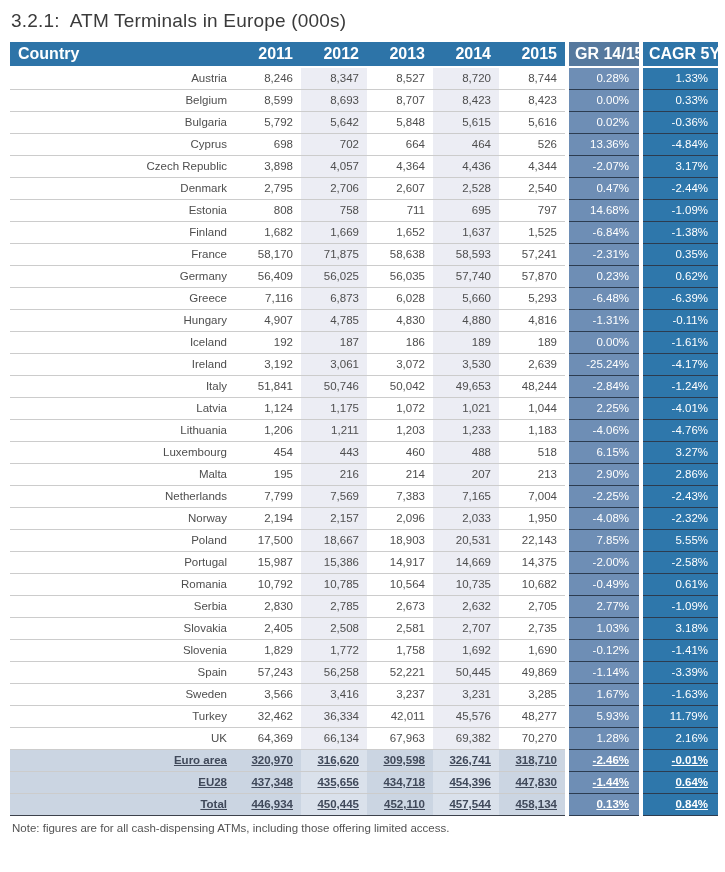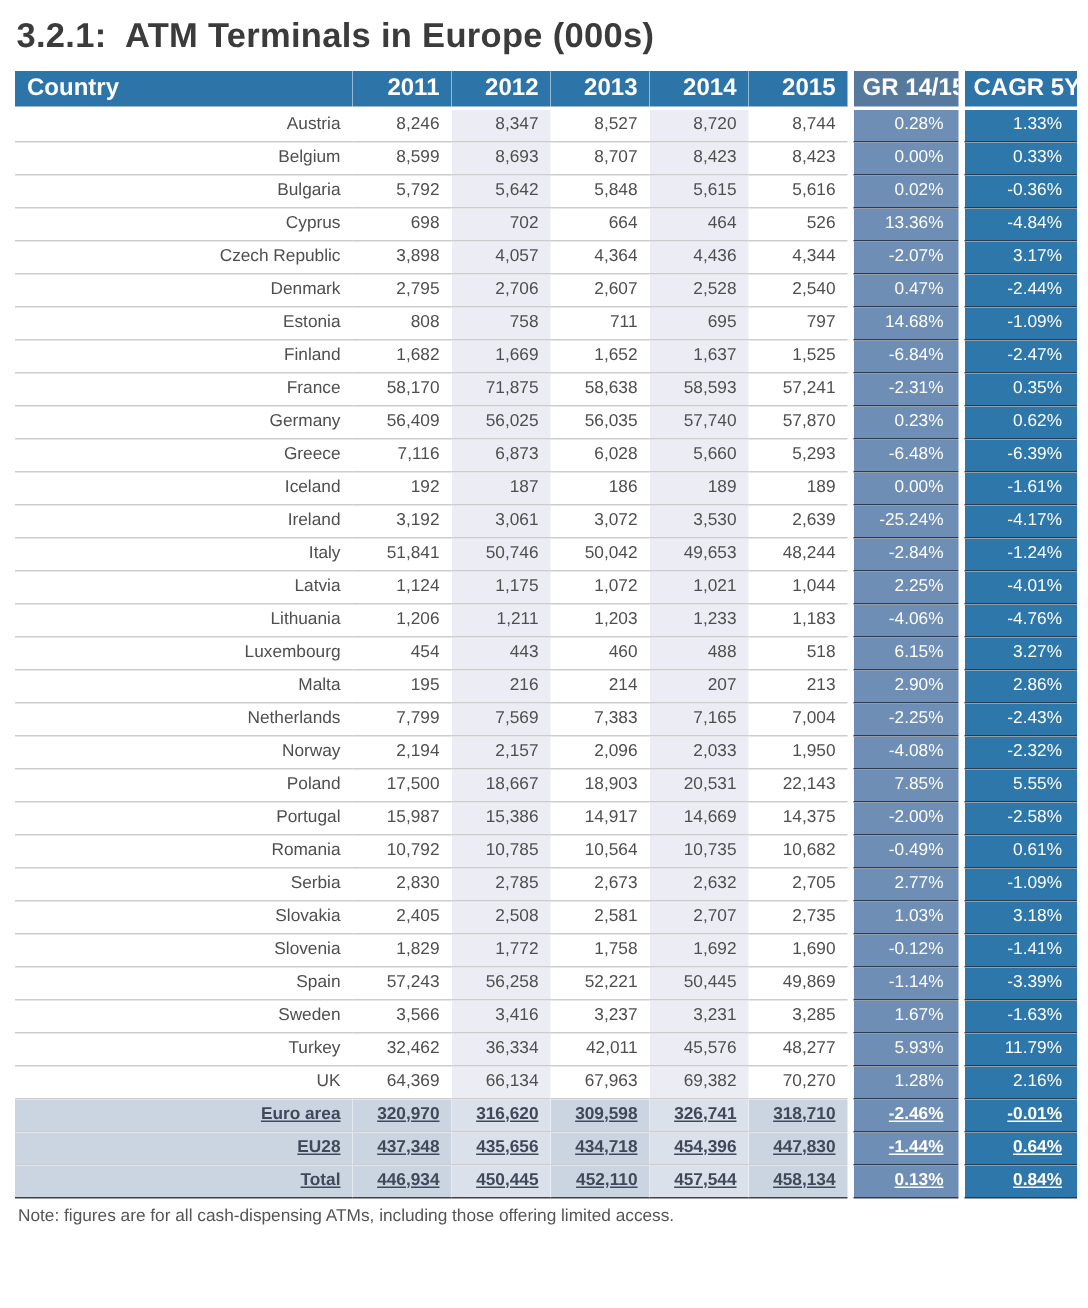--- a/index.html
+++ b/index.html
@@ -14,21 +14,21 @@
     --row-border:#cccccc;
     --dark-border:#2c3c50;
     --bottom-rule:#44536b;
     --text:#4e4e4e;
   }
   *{box-sizing:border-box;}
   html,body{margin:0;padding:0;background:#fff;}
   body{width:725px;font-family:"Liberation Sans",sans-serif;color:var(--text);}
   .page{padding:6px 7px 6px 10px;}
   .title{
-    font-size:23px;font-weight:700;color:#3b3b3b;
+    font-size:19px;font-weight:400;color:#3b3b3b;
     margin:4px 0 10px 1px;white-space:pre-wrap;letter-spacing:.2px;
   }
   table{border-collapse:collapse;table-layout:fixed;width:708px;}
   th,td{overflow:hidden;white-space:nowrap;}
   thead th{
     background:var(--header-bg);color:#fff;font-size:16px;font-weight:bold;
     padding:5px 8px;line-height:14px;text-align:right;border-bottom:2px solid #fff;
   }
   thead th.h-country{text-align:left;}
   thead th.h-gr{background:var(--gr-header-bg);text-align:center;padding:5px 6px;}
@@ -185,21 +185,21 @@
         <tr>
       <td class="c-country">Finland</td>
       <td class="c-num">1,682</td>
       <td class="c-num alt">1,669</td>
       <td class="c-num">1,652</td>
       <td class="c-num alt">1,637</td>
       <td class="c-num">1,525</td>
       <td class="spacer"></td>
       <td class="c-gr">-6.84%</td>
       <td class="spacer"></td>
-      <td class="c-cagr">-2.47%</td>
+      <td class="c-cagr">-1.38%</td>
     </tr>
         <tr>
       <td class="c-country">France</td>
       <td class="c-num">58,170</td>
       <td class="c-num alt">71,875</td>
       <td class="c-num">58,638</td>
       <td class="c-num alt">58,593</td>
       <td class="c-num">57,241</td>
       <td class="spacer"></td>
       <td class="c-gr">-2.31%</td>
@@ -222,20 +222,32 @@
       <td class="c-country">Greece</td>
       <td class="c-num">7,116</td>
       <td class="c-num alt">6,873</td>
       <td class="c-num">6,028</td>
       <td class="c-num alt">5,660</td>
       <td class="c-num">5,293</td>
       <td class="spacer"></td>
       <td class="c-gr">-6.48%</td>
       <td class="spacer"></td>
       <td class="c-cagr">-6.39%</td>
+    </tr>
+        <tr>
+      <td class="c-country">Hungary</td>
+      <td class="c-num">4,907</td>
+      <td class="c-num alt">4,785</td>
+      <td class="c-num">4,830</td>
+      <td class="c-num alt">4,880</td>
+      <td class="c-num">4,816</td>
+      <td class="spacer"></td>
+      <td class="c-gr">-1.31%</td>
+      <td class="spacer"></td>
+      <td class="c-cagr">-0.11%</td>
     </tr>
         <tr>
       <td class="c-country">Iceland</td>
       <td class="c-num">192</td>
       <td class="c-num alt">187</td>
       <td class="c-num">186</td>
       <td class="c-num alt">189</td>
       <td class="c-num">189</td>
       <td class="spacer"></td>
       <td class="c-gr">0.00%</td>

